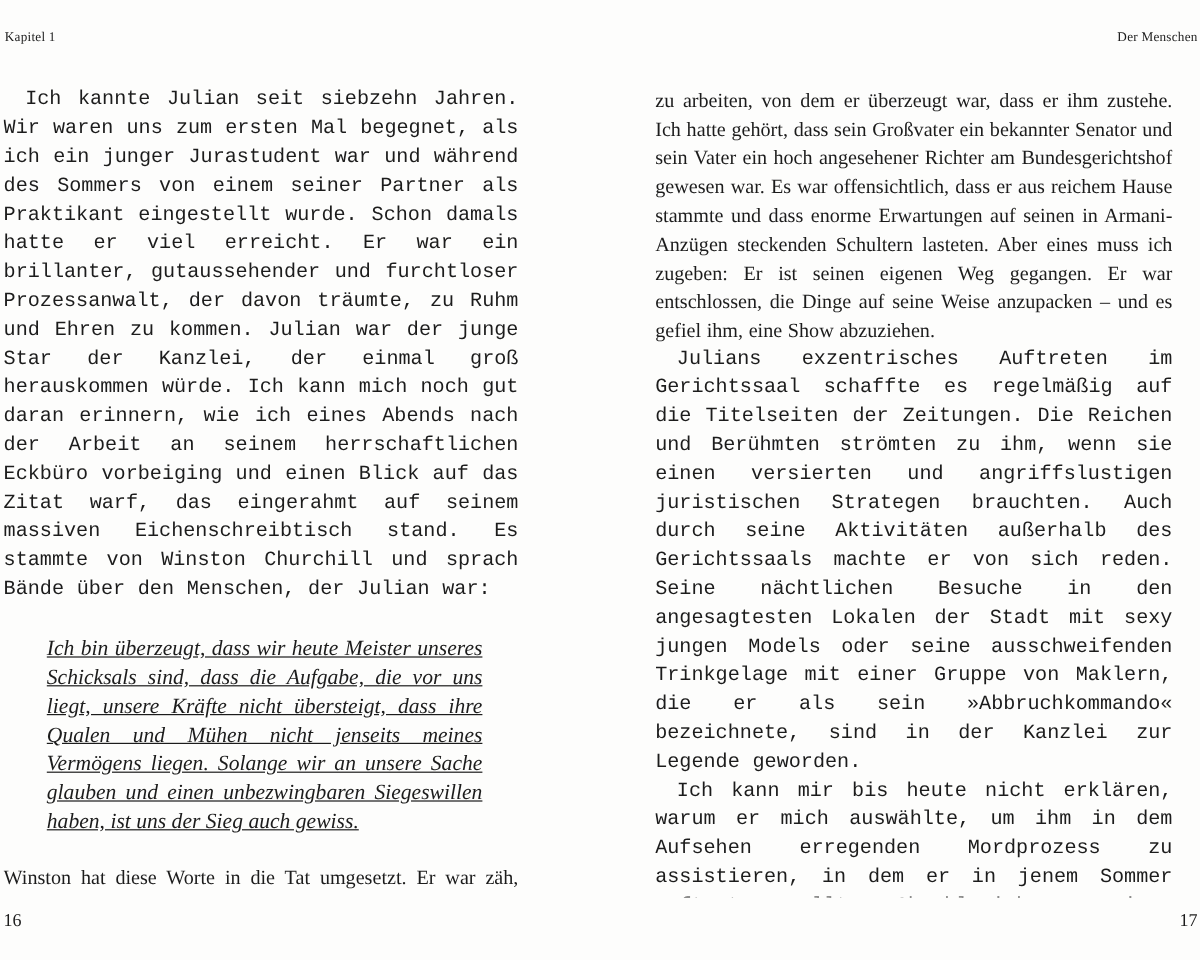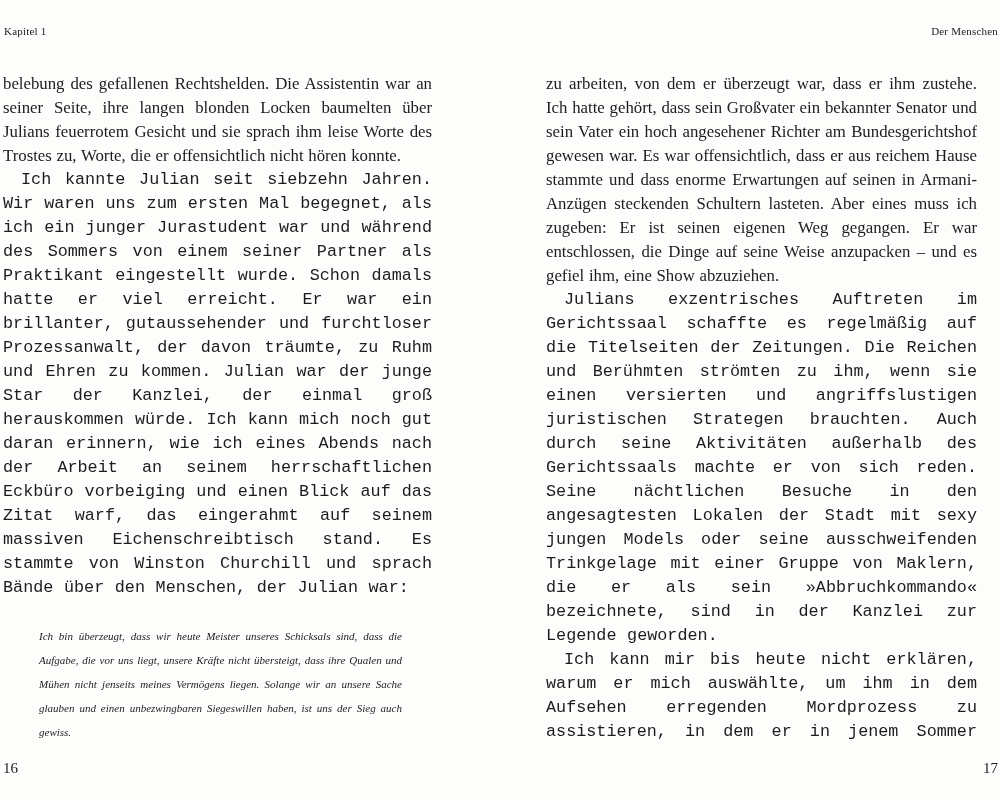--- a/index.html
+++ b/index.html
@@ -40,24 +40,25 @@
     line-height: 24px;
     text-align: justify;
     hyphens: auto;
     -webkit-hyphens: auto;
     word-spacing: 0.5px;
   }
   .page p.indent { text-indent: 18px; font-family: Liberation Mono, monospace; }
   blockquote.quote {
     margin: 24px 30px 24px 36px;
     font-style: italic;
-    font-size: 11px;
+    font-size: 18px;
     line-height: 24px;
     text-align: justify;
     hyphens: auto;
+    text-decoration: underline;
     -webkit-hyphens: auto;
   }
   .page-number {
     position: absolute;
     top: 760px;
     font-size: 15px;
   }
   .pn-left  { left: 3px; }
   .pn-right { right: 2px; text-align: center; }
 </style>
@@ -65,21 +66,20 @@
 <body>
 
 <main class="spread">
 
   <div class="running-header">
     <span class="rh-left">Kapitel 1</span>
     <span class="rh-right">Der Menschen</span>
   </div>
 
   <section class="page left">
-    <p>belebung des gefallenen Rechtshelden. Die Assistentin war an seiner Seite, ihre langen blonden Locken baumelten über Julians feuerrotem Gesicht und sie sprach ihm leise Worte des Trostes zu, Worte, die er offensichtlich nicht hören konnte.</p>
     <p class="indent">Ich kannte Julian seit siebzehn Jahren. Wir waren uns zum ersten Mal begegnet, als ich ein junger Jurastudent war und während des Sommers von einem seiner Partner als Praktikant eingestellt wurde. Schon damals hatte er viel erreicht. Er war ein brillanter, gutaussehender und furchtloser Prozessanwalt, der davon träumte, zu Ruhm und Ehren zu kommen. Julian war der junge Star der Kanzlei, der einmal groß herauskommen würde. Ich kann mich noch gut daran erinnern, wie ich eines Abends nach der Arbeit an seinem herrschaftlichen Eckbüro vorbeiging und einen Blick auf das Zitat warf, das eingerahmt auf seinem massiven Eichenschreibtisch stand. Es stammte von Winston Churchill und sprach Bände über den Menschen, der Julian war:</p>
     <blockquote class="quote">Ich bin überzeugt, dass wir heute Meister unseres Schicksals sind, dass die Aufgabe, die vor uns liegt, unsere Kräfte nicht übersteigt, dass ihre Qualen und Mühen nicht jenseits meines Vermögens liegen. Solange wir an unsere Sache glauben und einen unbezwingbaren Siegeswillen haben, ist uns der Sieg auch gewiss.</blockquote>
     <p>Winston hat diese Worte in die Tat umgesetzt. Er war zäh, zielstrebig und bereit, achtzehn Stunden am Tag für den Erfolg</p>
   </section>
 
   <section class="page right">
     <p>zu arbeiten, von dem er überzeugt war, dass er ihm zustehe. Ich hatte gehört, dass sein Großvater ein bekannter Senator und sein Vater ein hoch angesehener Richter am Bundesgerichtshof gewesen war. Es war offensichtlich, dass er aus reichem Hause stammte und dass enorme Erwartungen auf seinen in Armani-Anzügen steckenden Schultern lasteten. Aber eines muss ich zugeben: Er ist seinen eigenen Weg gegangen. Er war entschlossen, die Dinge auf seine Weise anzupacken – und es gefiel ihm, eine Show abzuziehen.</p>
     <p class="indent">Julians exzentrisches Auftreten im Gerichtssaal schaffte es regelmäßig auf die Titelseiten der Zeitungen. Die Reichen und Berühmten strömten zu ihm, wenn sie einen versierten und angriffslustigen juristischen Strategen brauchten. Auch durch seine Aktivitäten außerhalb des Gerichtssaals machte er von sich reden. Seine nächtlichen Besuche in den angesagtesten Lokalen der Stadt mit sexy jungen Models oder seine ausschweifenden Trinkgelage mit einer Gruppe von Maklern, die er als sein »Abbruchkommando« bezeichnete, sind in der Kanzlei zur Legende geworden.</p>
     <p class="indent">Ich kann mir bis heute nicht erklären, warum er mich auswählte, um ihm in dem Aufsehen erregenden Mordprozess zu assistieren, in dem er in jenem Sommer auftreten sollte. Obwohl ich an seiner Alma Mater, der Harvard Law School, meinen Abschluss gemacht hatte, war ich sicherlich nicht der begabteste Mitarbeiter in der Kanzlei, und mein Familienstammbaum hatte kein blaues Blut aufzuweisen. Mein Vater hatte nach seiner Zeit bei den Marines sein ganzes Leben lang als Wachmann bei einer örtlichen Bank gearbeitet. Meine</p>
   </section>

